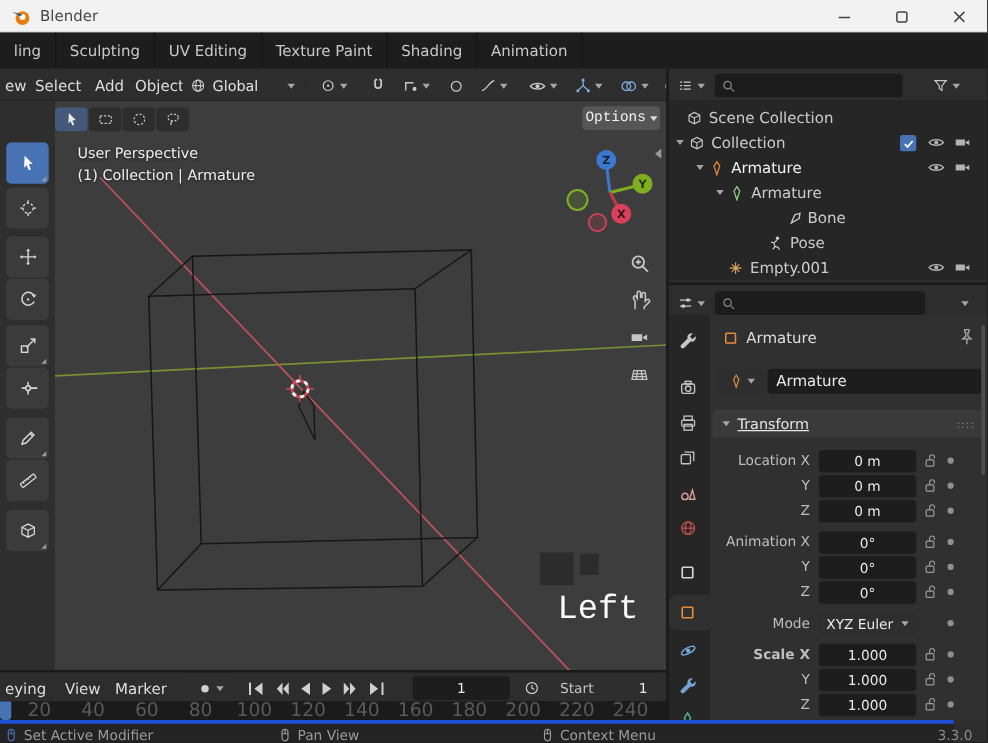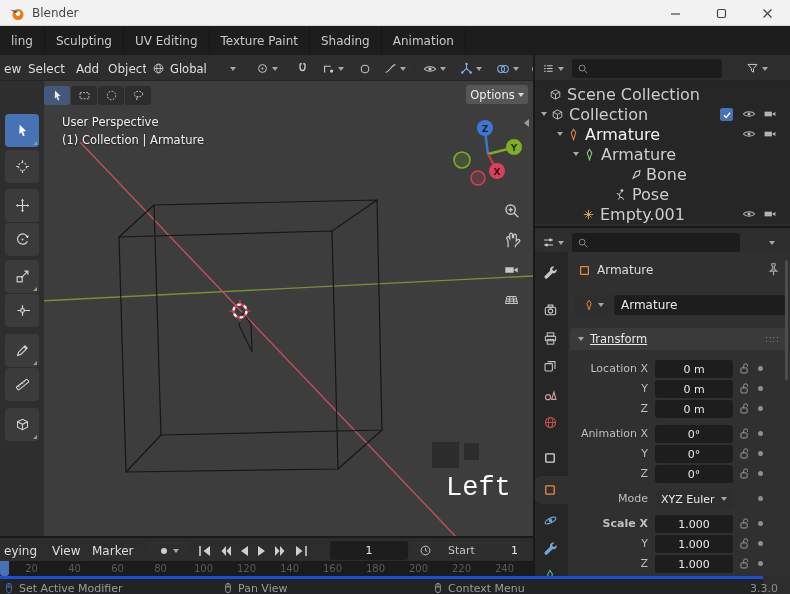--- a/index.html
+++ b/index.html
@@ -11,24 +11,24 @@
 svg { display:block; }
 .btn { background:#2e2e2e; border-radius:3px; display:flex; align-items:center; justify-content:center; gap:3px; color:#c9c9c9; }
 .chev { width:0; height:0; border-left:3.5px solid transparent; border-right:3.5px solid transparent; border-top:4px solid #a6a6a6; }
 .menu { font-size:12px; color:#dedede; height:19px; display:flex; align-items:center; padding:0 4px; }
 .searchbox { background:#1c1c1c; border-radius:3px; display:flex; align-items:center; padding:0 5px; gap:4px; color:#8a8a8a; }
 .ofield { background:#1d1d1d; border-radius:3px; color:#e9e9e9; font-size:11px; display:flex; align-items:center; justify-content:center; }
 .plabel { position:absolute; width:88px; font-size:11px; color:#bfbfbf; text-align:right; }
 .kdot { position:absolute; width:5px; height:5px; border-radius:50%; background:#8f8f8f; }
 .toolbtn { position:absolute; left:5px; width:34px; height:33px; background:#3b3b3b; border-radius:4px; display:flex; align-items:center; justify-content:center; color:#d6d6d6; }
 .toolbtn .corner { position:absolute; right:2px; bottom:2px; width:0; height:0; border-left:4px solid transparent; border-bottom:4px solid #9a9a9a; }
-.orow { position:absolute; height:20px; display:flex; align-items:center; font-size:16px; color:#cdcdcd; }
+.orow { position:absolute; height:20px; display:flex; align-items:center; font-size:12px; color:#cdcdcd; }
 .wtab { height:29px; display:flex; align-items:center; padding:0 11px; font-size:12px; color:#c9c9c9; border-right:1px solid #161616; }
 .ptab { position:absolute; left:542px; width:16px; height:16px; display:flex; align-items:center; justify-content:center; }
-.rmark { display:inline-block; width:43px; text-align:center; font-size:10px; color:#5a5a5a; }
+.rmark { display:inline-block; width:43px; text-align:center; font-size:15px; color:#5a5a5a; }
 .xicon path { stroke:#b5b5b5; stroke-width:1.4; }
 </style>
 </head>
 <body>
 
 <svg width="0" height="0" style="position:absolute" aria-hidden="true">
 <defs>
 <symbol id="i-eye" viewBox="0 0 16 16">
         <g fill="none" stroke="currentColor" stroke-width="1.2">
           <path d="M1.5 8C4 4.6 12 4.6 14.5 8 12 11.4 4 11.4 1.5 8Z"></path>
@@ -485,21 +485,21 @@
             <use href="#i-circsel"></use>
           </svg>
       </div>
       <div class="btn" style="width:26px;height:19px;background:#2d2d2d;">
         <svg width="13" height="13" viewBox="0 0 16 16" style="color:#c9c9c9">
             <use href="#i-lasso"></use>
           </svg>
       </div>
     </div>
 
-    <div class="abs btn" style="left:466px;top:4px;width:62px;height:19px;background:#565656;">
+    <div class="abs btn" style="left:466px;top:4px;width:62px;height:19px;background:#565656;font-family:Liberation Mono, monospace;">
       <span style="font-size:11.5px;color:#f0f0f0;">Options</span>
       <span class="chev" style="border-top-color:#d8d8d8;"></span>
     </div>
 
     <div class="abs" style="left:0;top:0;width:44px;height:455px;background:#2e2e2e;">
       <div class="toolbtn" style="top:33px;background:#4772b3;color:#fff;">
         <svg width="15" height="15" viewBox="0 0 16 16">
             <use href="#i-arrowsel"></use>
           </svg>
           <span class="corner"></span>

